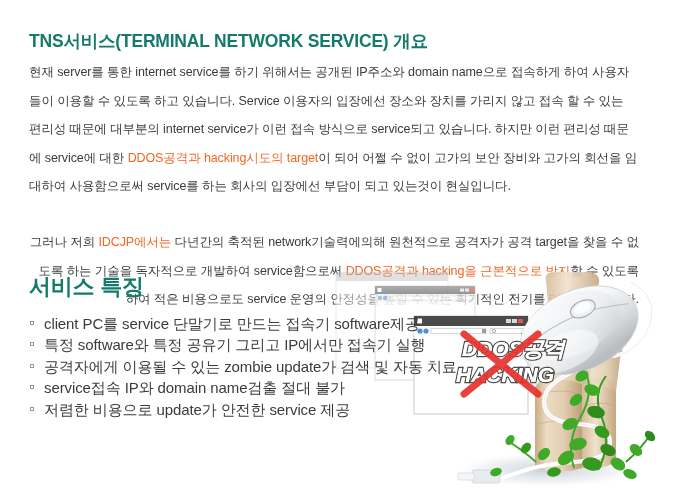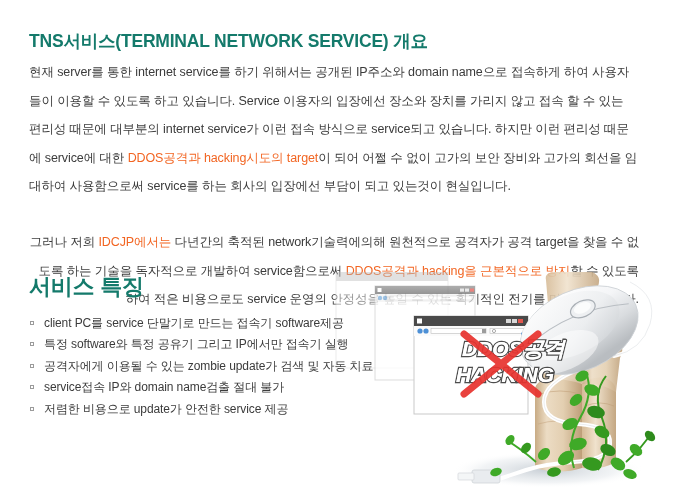--- a/index.html
+++ b/index.html
@@ -71,21 +71,21 @@
     top: 313px;
     margin: 0;
     padding: 0;
     list-style: none;
     width: 420px;
     z-index: 5;
   }
   .feature-list li {
     position: relative;
     padding-left: 14px;
-    font-size: 12px;
+    font-size: 15px;
     line-height: 21.4px;
     color: #3b3b3b;
     letter-spacing: -0.1px;
     white-space: nowrap;
   }
   .feature-list li .marker {
     position: absolute;
     left: 0;
     top: 8px;
     width: 4px;

